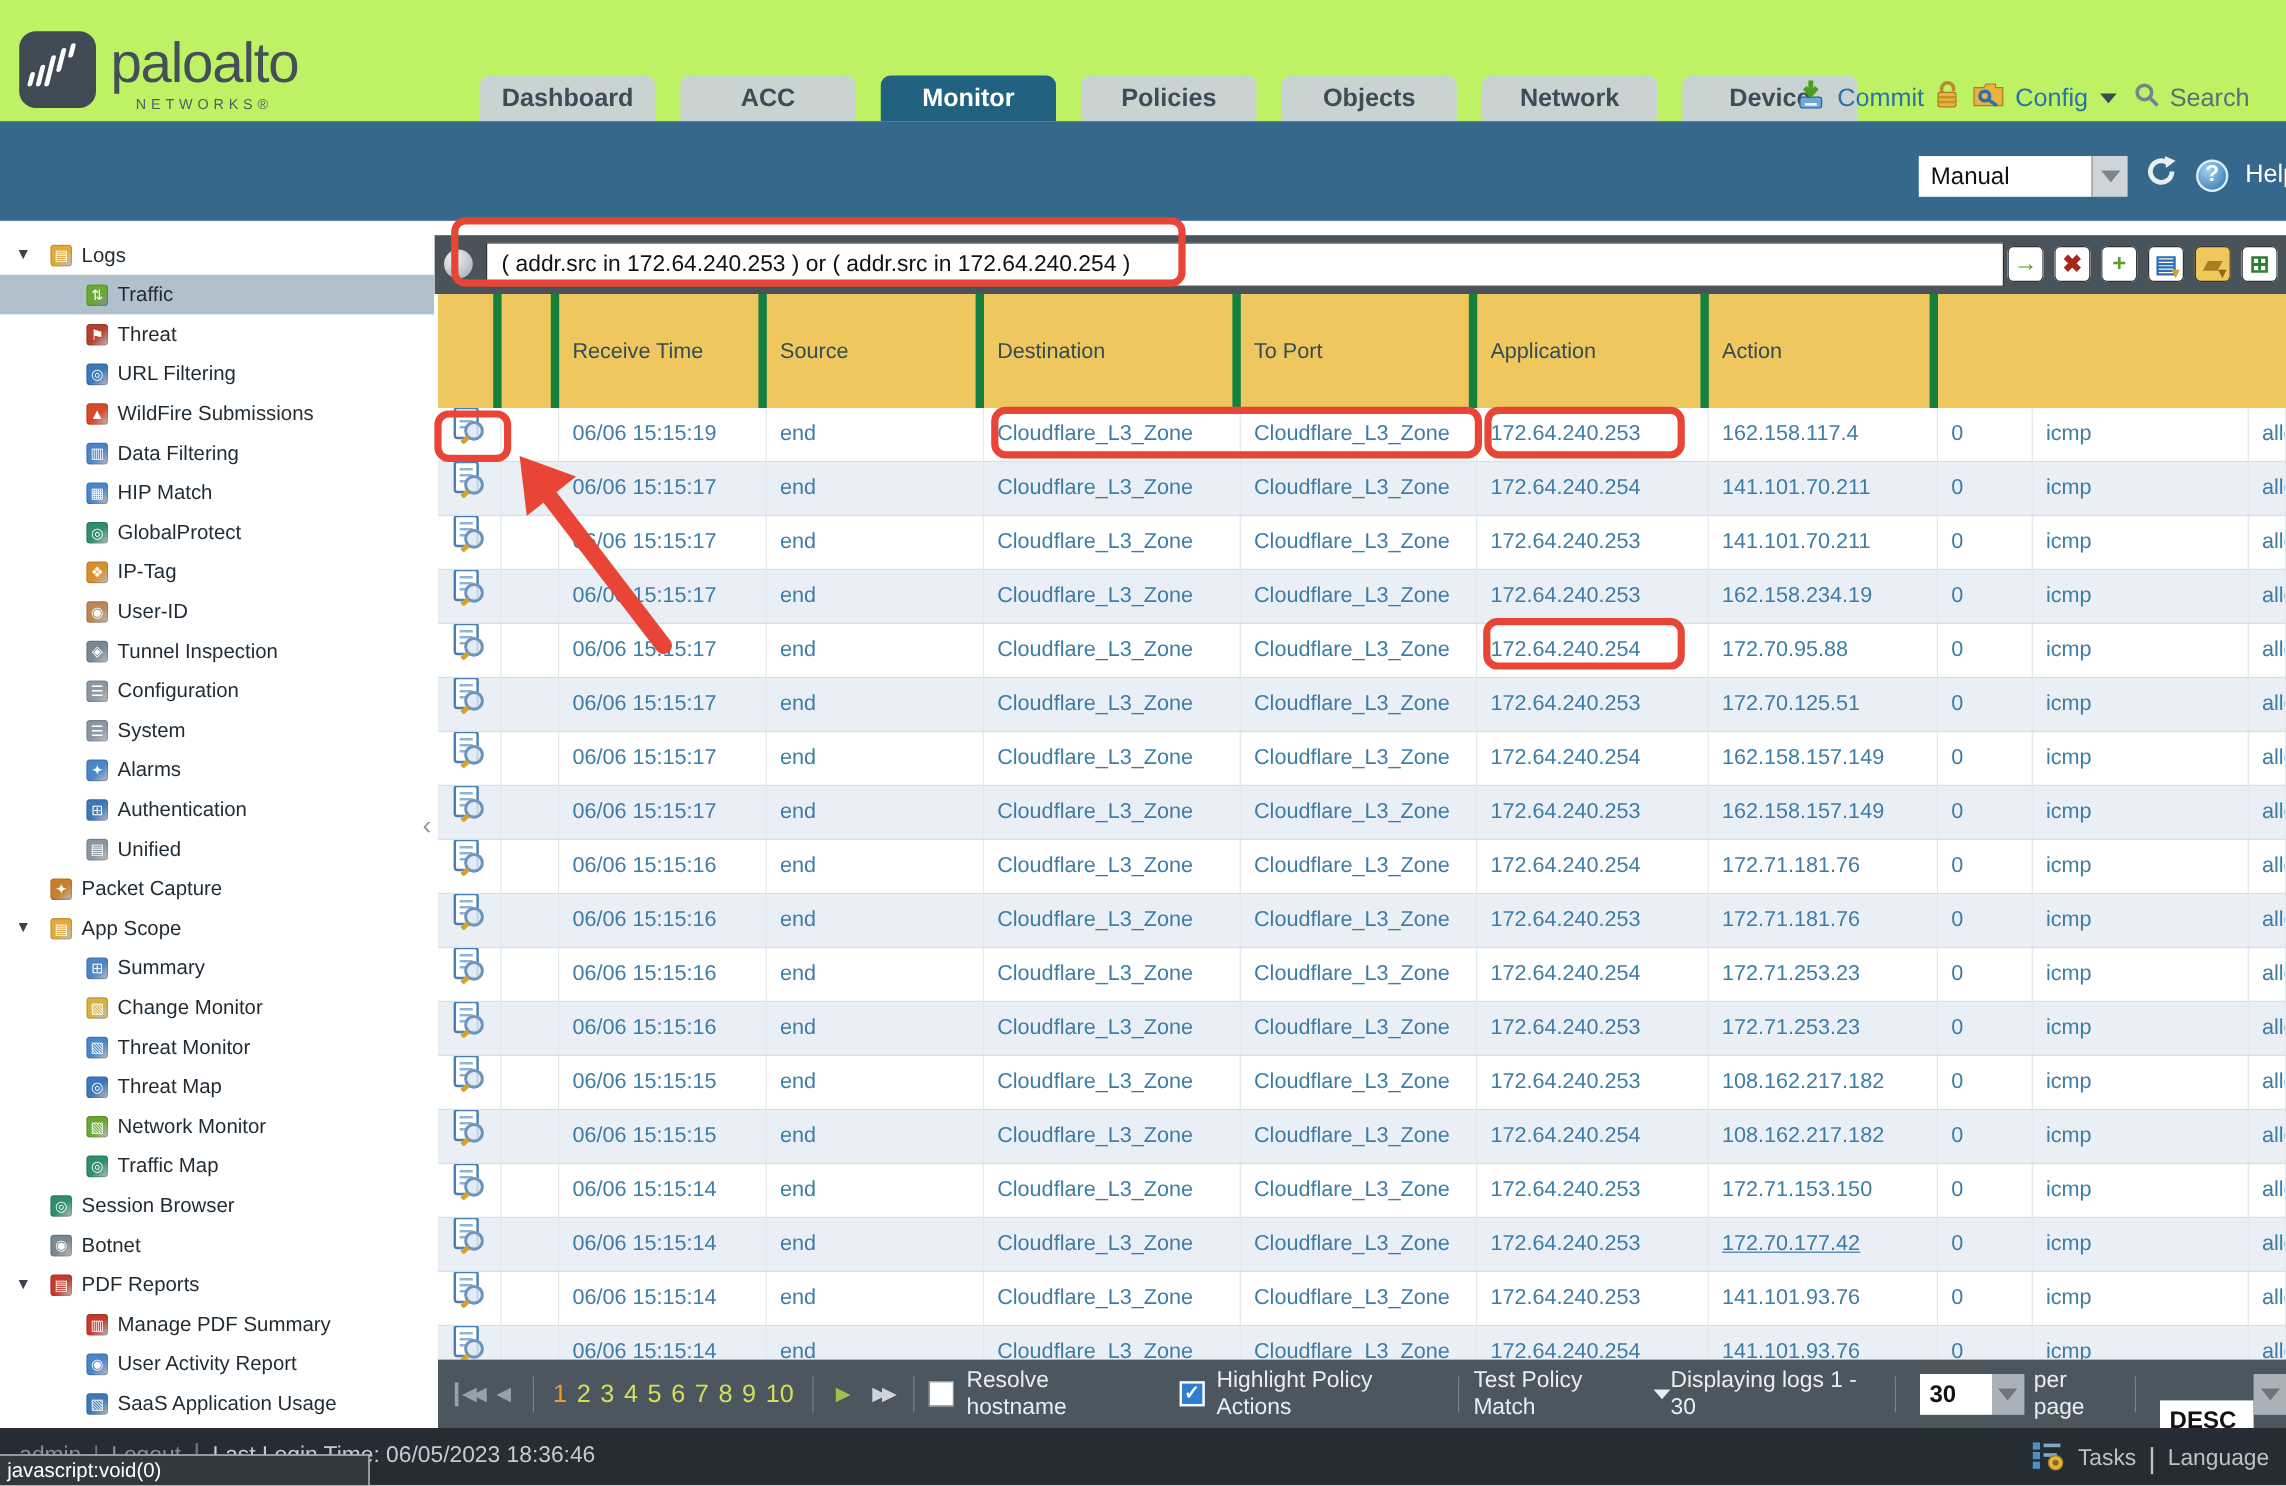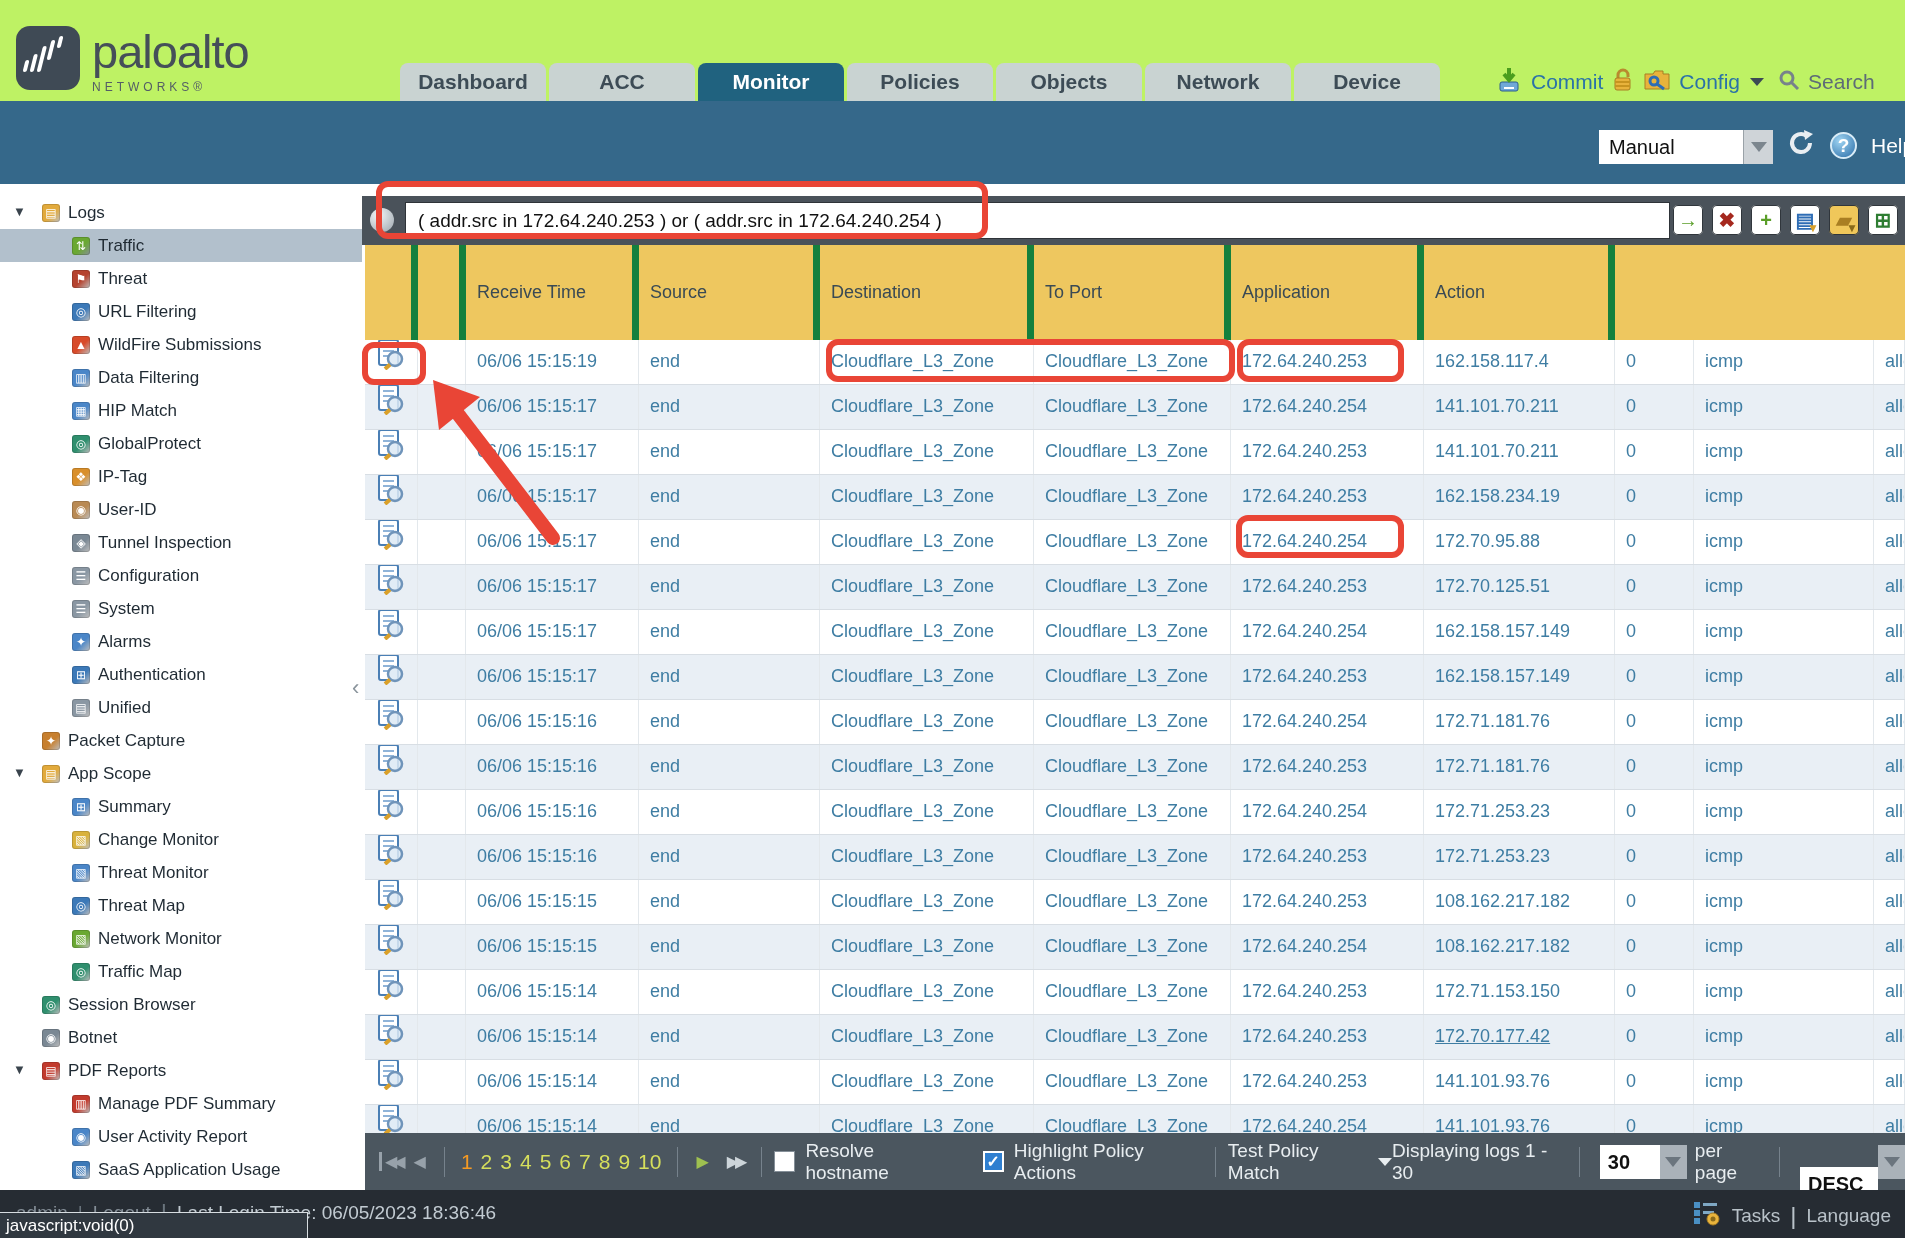--- a/index.html
+++ b/index.html
@@ -5,23 +5,23 @@
   html,body{margin:0;padding:0;background:#dfe3e6;}
   #root{position:relative;width:1905px;height:1238px;overflow:hidden;background:#fff;
         font-family:"Liberation Sans",sans-serif;-webkit-font-smoothing:antialiased;}
 
   
   .topbar{position:absolute;left:0;top:0;width:1905px;height:101px;background:#bef264;}
   .logo{position:absolute;left:16px;top:26px;display:flex;align-items:flex-start;}
   .logo-mark{width:64px;height:64px;border-radius:14px;background:#3f4a55;position:relative;overflow:hidden;}
   .logo-text{margin-left:12px;}
   .brand{font-size:47px;color:#454f59;letter-spacing:-1px;line-height:52px;}
-  .brand-sub{font-size:12px;letter-spacing:4px;color:#545d66;text-align:left;margin-top:2px;}
-
-  .tabs{position:absolute;left:400px;top:63px;display:flex;gap:3px;}
+  .brand-sub{font-size:12px;letter-spacing:4px;color:#545d66;text-align:center;margin-top:2px;}
+
+  .tabs{position:absolute;left:400px;top:63px;display:flex;gap:21px;}
   .tab{width:146px;height:38px;line-height:38px;text-align:center;background:#c9d3d2;color:#3d4c56;
        border-radius:8px 8px 0 0;font-size:21px;font-weight:bold;cursor:pointer;}
   .tab.active{background:#20627f;color:#fff;}
 
   .header-actions{position:absolute;left:1495px;top:64px;height:36px;display:flex;align-items:center;gap:8px;font-size:21px;}
   .act-label{color:#2a72a8;text-align:center;}
   .act-label.gray{color:#5d6c77;}
   .caret{width:0;height:0;border-left:7px solid transparent;border-right:7px solid transparent;border-top:8px solid #3c4a54;margin-left:2px;}
 
   

